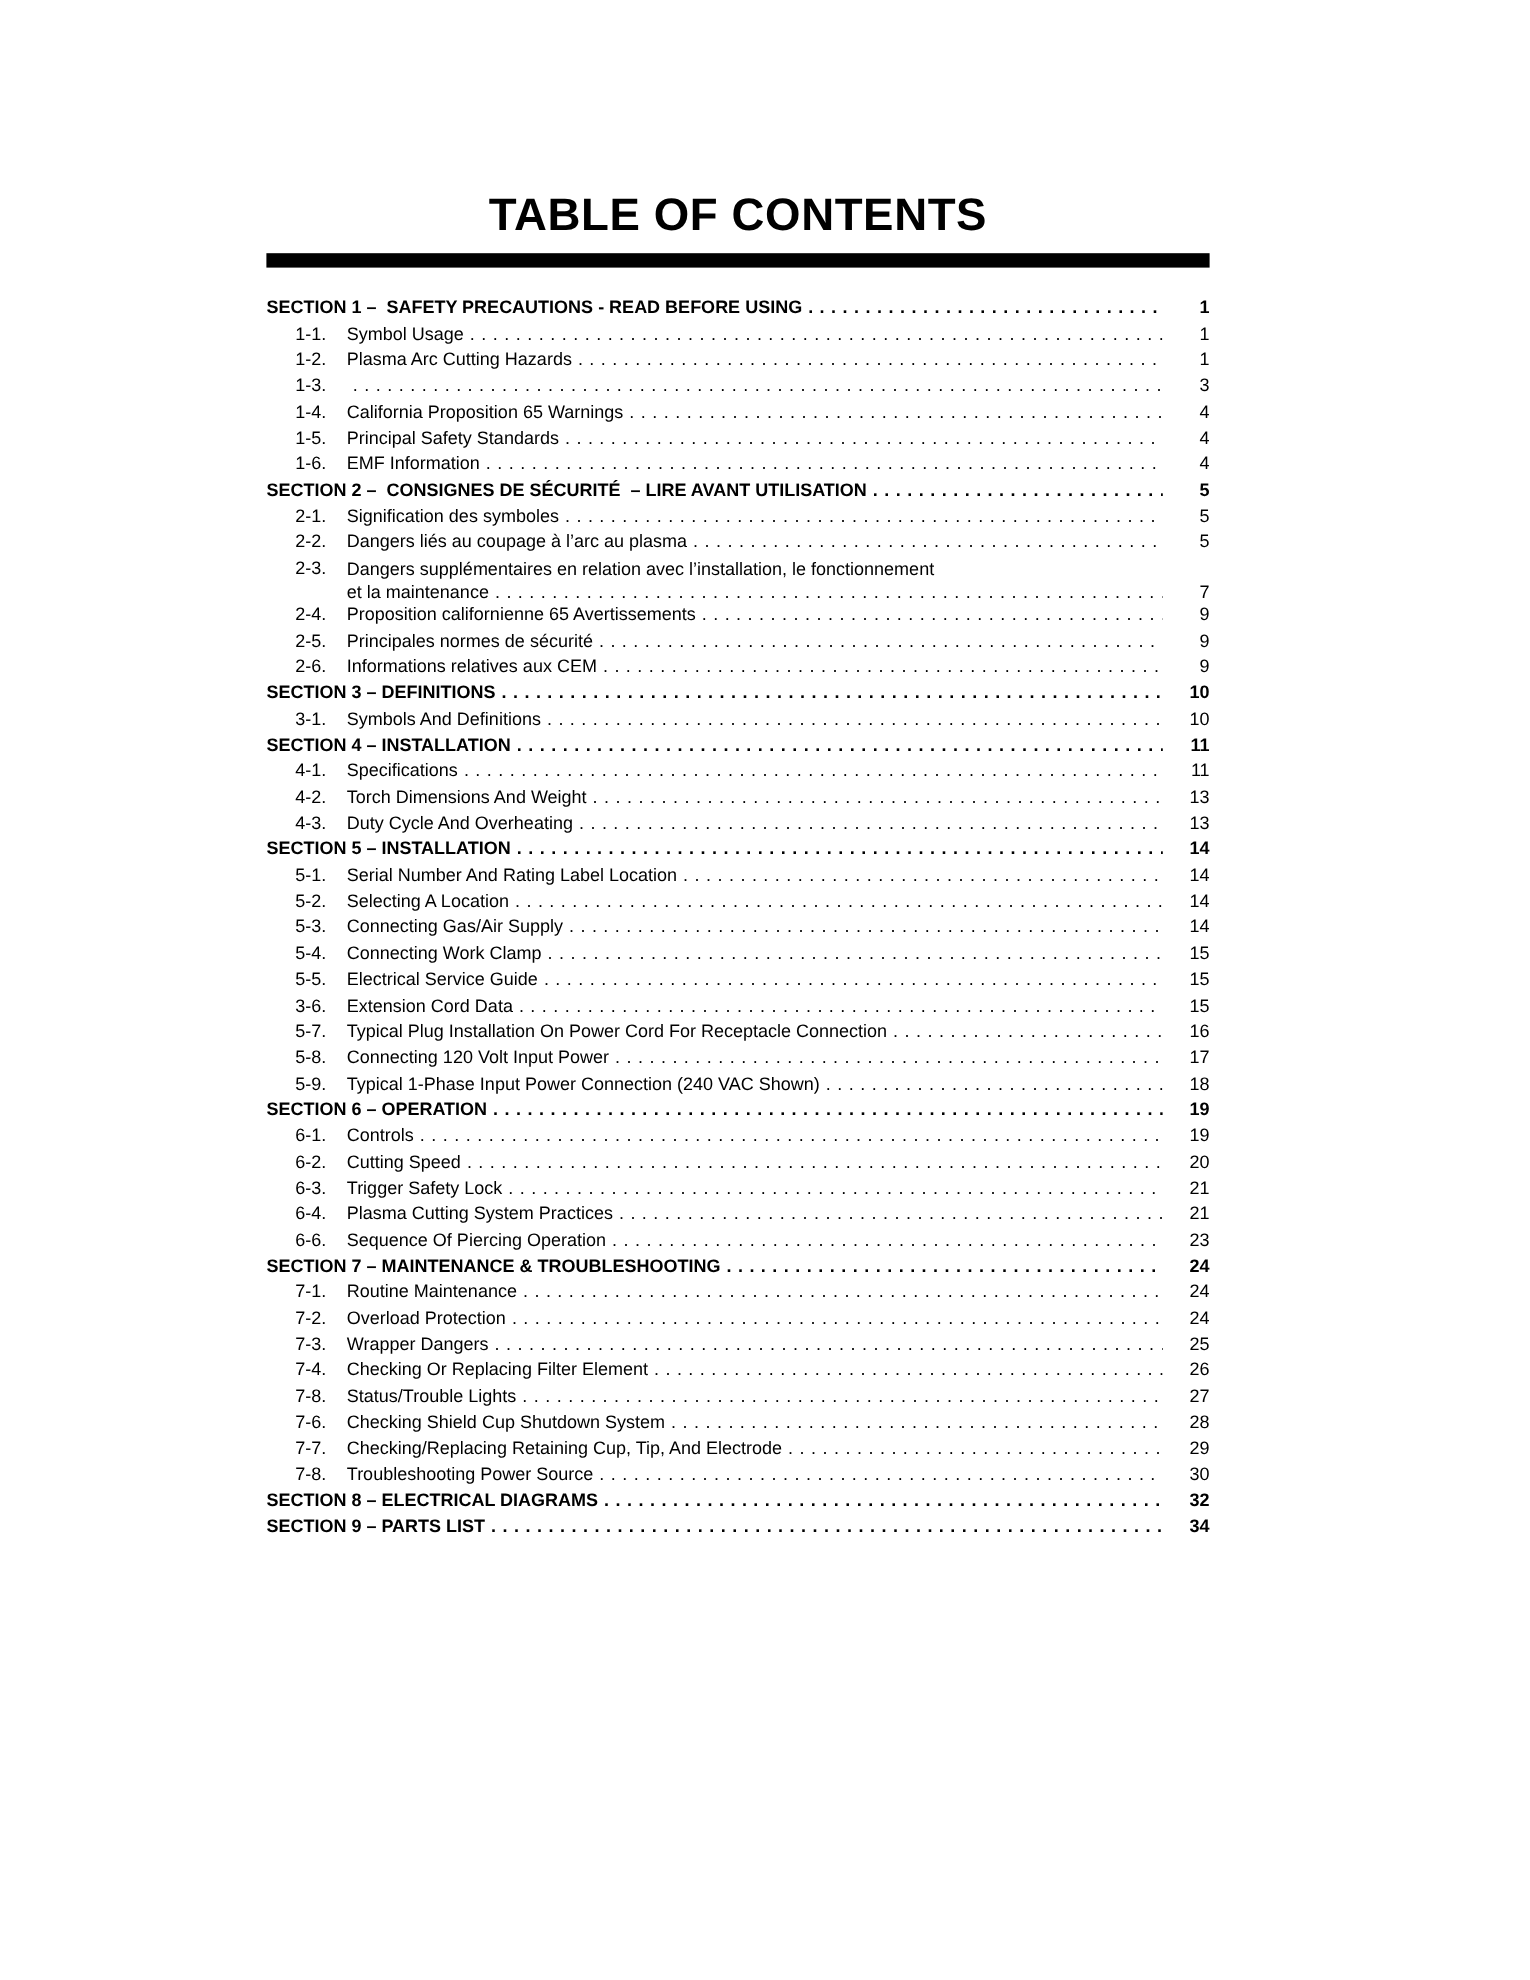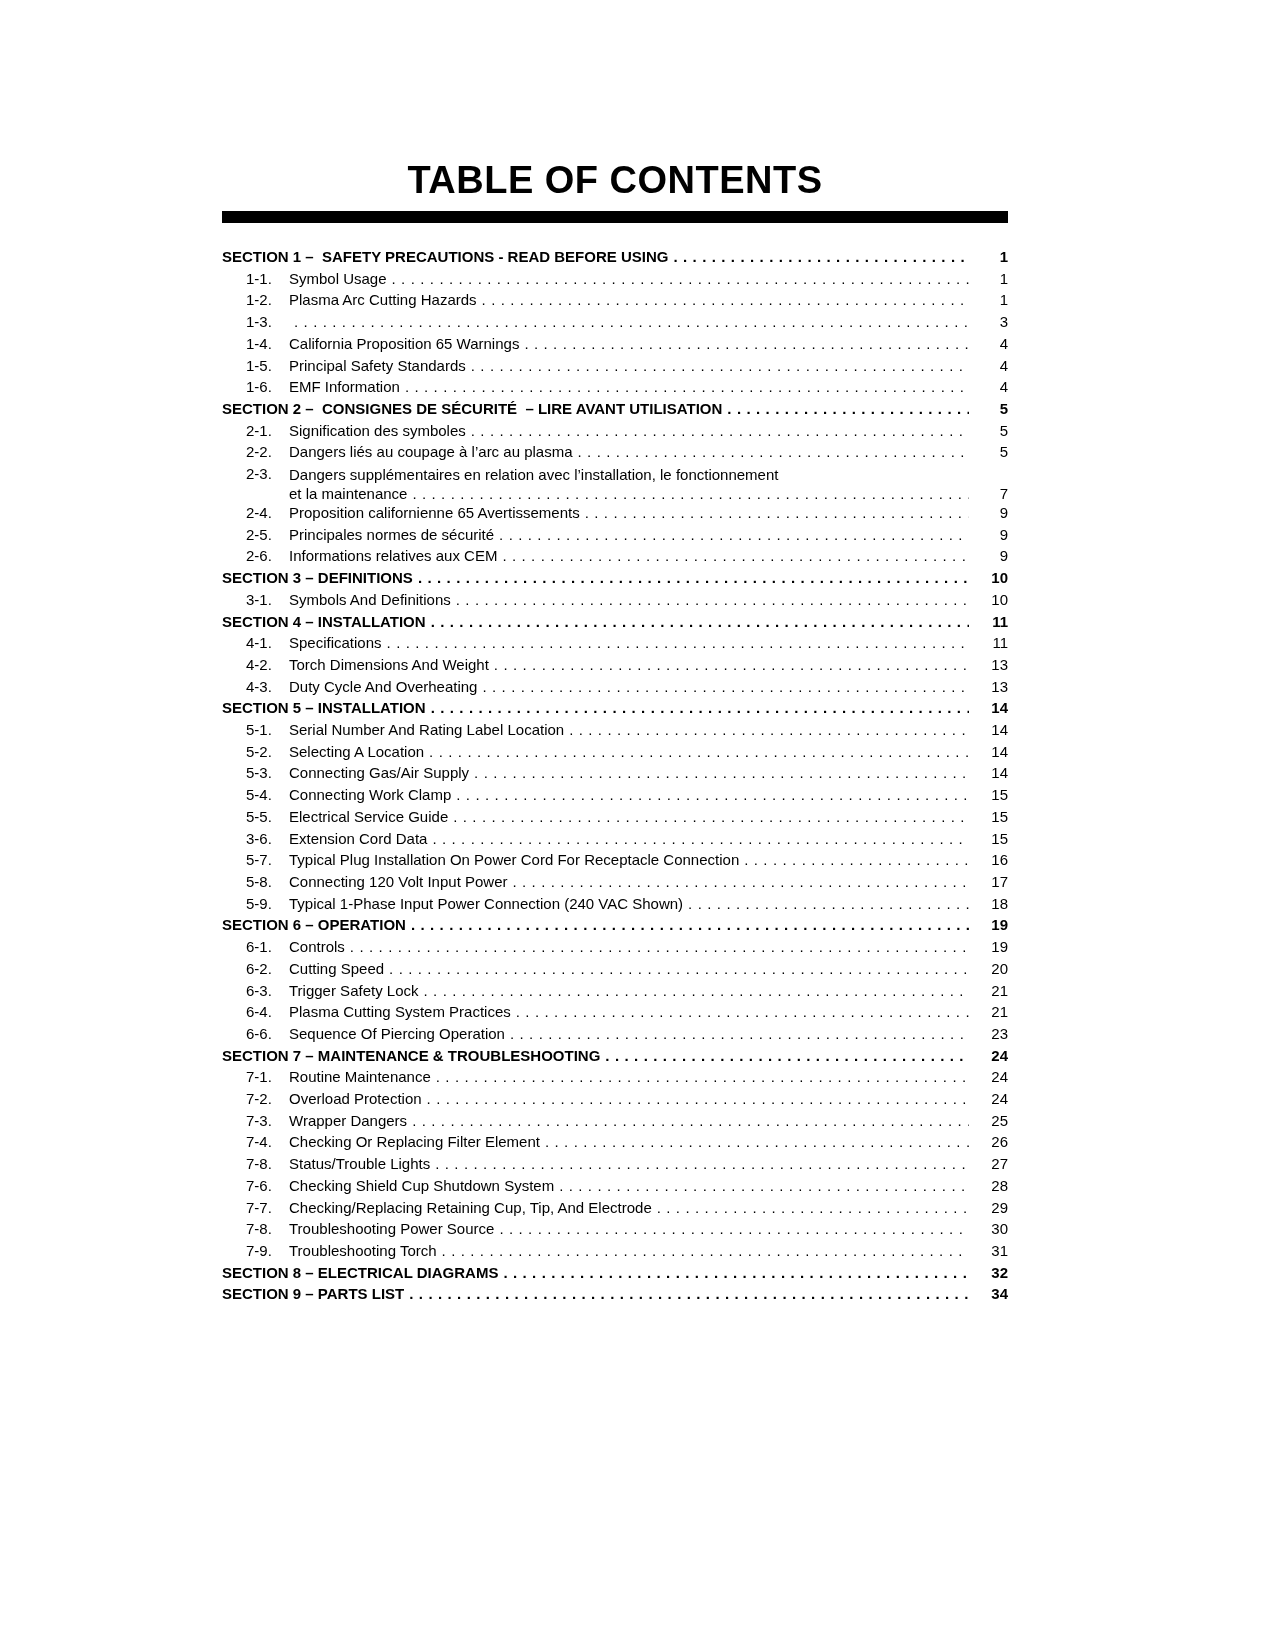--- a/index.html
+++ b/index.html
@@ -125,18 +125,17 @@
         <div class="row sub"><span class="num">6-6.</span><span class="label">Sequence Of Piercing Operation</span><span class="dots"></span><span class="pagenum">23</span></div>
         <div class="row section"><span class="label">SECTION 7 – MAINTENANCE &amp; TROUBLESHOOTING</span><span class="dots"></span><span class="pagenum">24</span></div>
         <div class="row sub"><span class="num">7-1.</span><span class="label">Routine Maintenance</span><span class="dots"></span><span class="pagenum">24</span></div>
         <div class="row sub"><span class="num">7-2.</span><span class="label">Overload Protection</span><span class="dots"></span><span class="pagenum">24</span></div>
         <div class="row sub"><span class="num">7-3.</span><span class="label">Wrapper Dangers</span><span class="dots"></span><span class="pagenum">25</span></div>
         <div class="row sub"><span class="num">7-4.</span><span class="label">Checking Or Replacing Filter Element</span><span class="dots"></span><span class="pagenum">26</span></div>
         <div class="row sub"><span class="num">7-8.</span><span class="label">Status/Trouble Lights</span><span class="dots"></span><span class="pagenum">27</span></div>
         <div class="row sub"><span class="num">7-6.</span><span class="label">Checking Shield Cup Shutdown System</span><span class="dots"></span><span class="pagenum">28</span></div>
         <div class="row sub"><span class="num">7-7.</span><span class="label">Checking/Replacing Retaining Cup, Tip, And Electrode</span><span class="dots"></span><span class="pagenum">29</span></div>
         <div class="row sub"><span class="num">7-8.</span><span class="label">Troubleshooting Power Source</span><span class="dots"></span><span class="pagenum">30</span></div>
-        <div class="row sub"><span class="num">7-9.</span><span class="label">Troubleshooting Torch</span><span class="dots"></span><span class="pagenum">31</span></div>
         <div class="row section"><span class="label">SECTION 8 – ELECTRICAL DIAGRAMS</span><span class="dots"></span><span class="pagenum">32</span></div>
         <div class="row section"><span class="label">SECTION 9 – PARTS LIST</span><span class="dots"></span><span class="pagenum">34</span></div>
       </div>
   </div>
 </div>
 
 </body></html>

